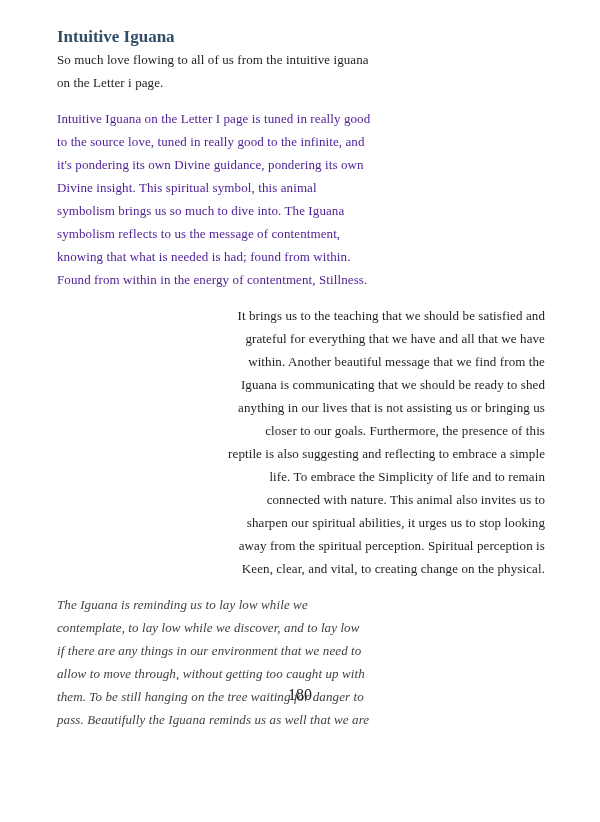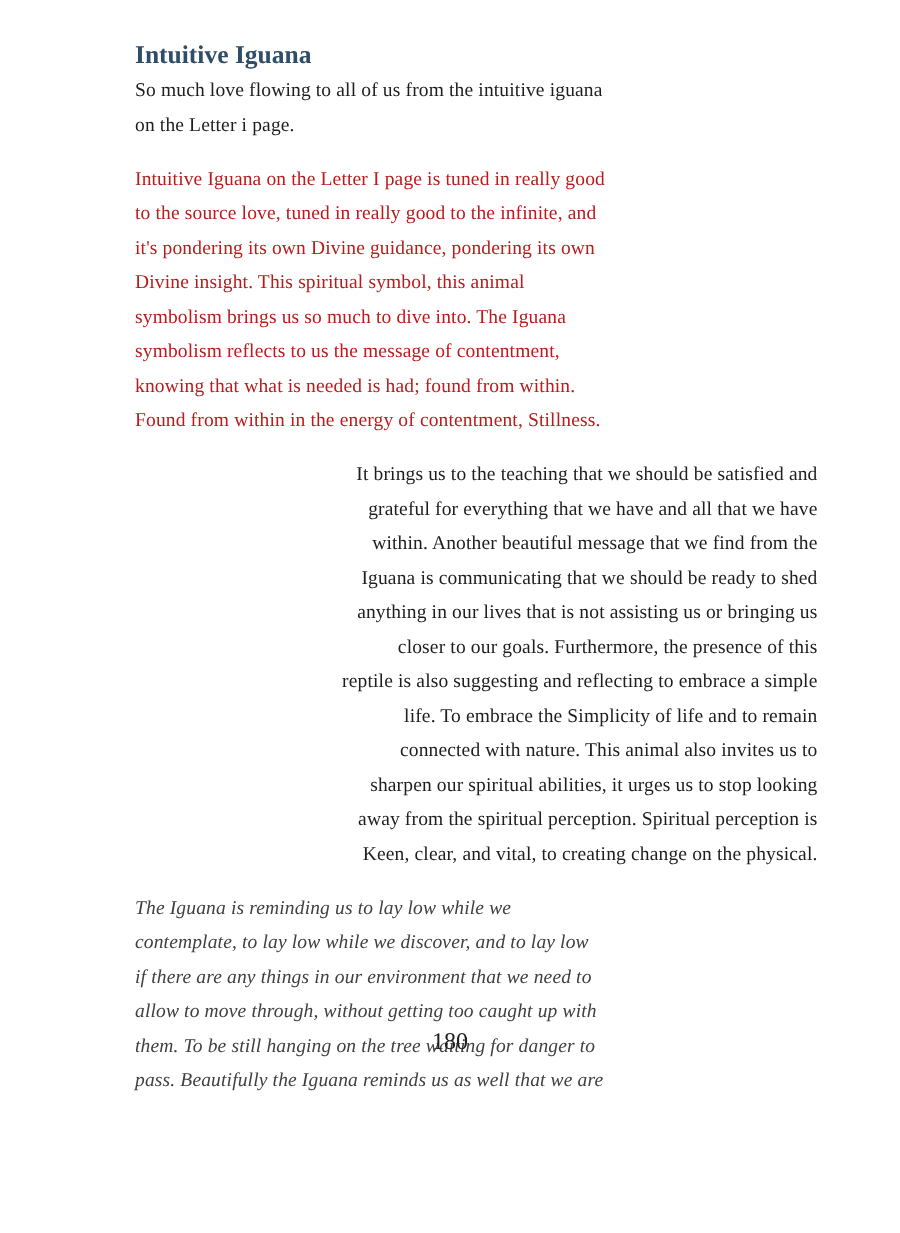--- a/index.html
+++ b/index.html
@@ -6,21 +6,21 @@
     margin: 0;
     padding: 0;
     background: #ffffff;
   }
   .page {
     position: relative;
     width: 600px;
     height: 730px;
     background: #ffffff;
     box-sizing: border-box;
-    padding: 25px 55px 0 90px;
+    padding: 25px 55px 0 57px;
     font-family: "Liberation Serif", "DejaVu Serif", serif;
     color: #1e1e1e;
     overflow: hidden;
   }
   .heading {
     margin: 0;
     font-size: 17px;
     line-height: 23px;
     font-weight: bold;
     font-family: "Liberation Serif", "DejaVu Serif", serif;
@@ -44,21 +44,21 @@
 </style>
 </head>
 <body>
 
 <div class="page">
   <h2 class="heading" style="color: rgb(47, 77, 102);">Intuitive Iguana</h2>
 
   <p class="para" style="color: rgb(30, 30, 30);">So much love flowing to all of us from the intuitive iguana
 on the Letter i page.</p>
 
-  <p class="para" style="color: #b91c1c;">Intuitive Iguana on the Letter I page is tuned in really good
+  <p class="para" style="color: #4c1d95;">Intuitive Iguana on the Letter I page is tuned in really good
 to the source love, tuned in really good to the infinite, and
 it's pondering its own Divine guidance, pondering its own
 Divine insight. This spiritual symbol, this animal
 symbolism brings us so much to dive into. The Iguana
 symbolism reflects to us the message of contentment,
 knowing that what is needed is had; found from within.
 Found from within in the energy of contentment, Stillness.</p>
 
   <p class="para" style="color: rgb(30, 30, 30); text-align: right;">It brings us to the teaching that we should be satisfied and
 grateful for everything that we have and all that we have

